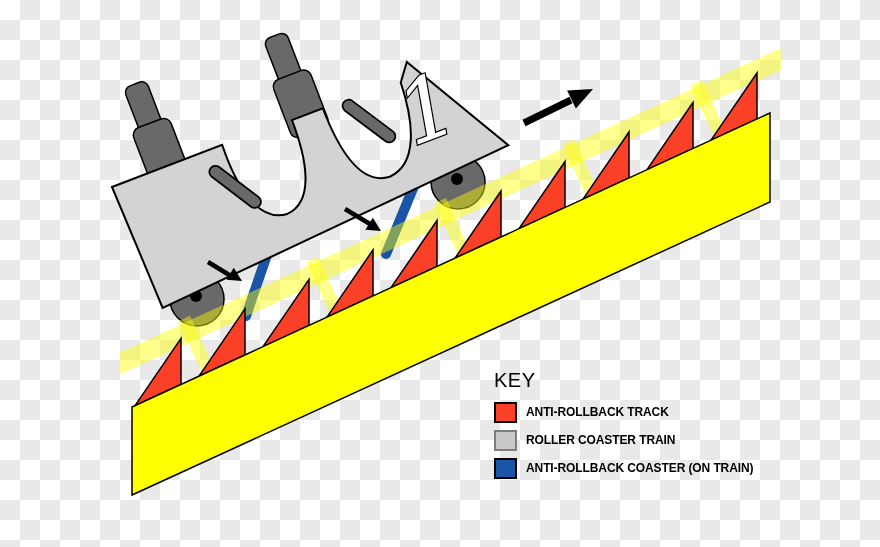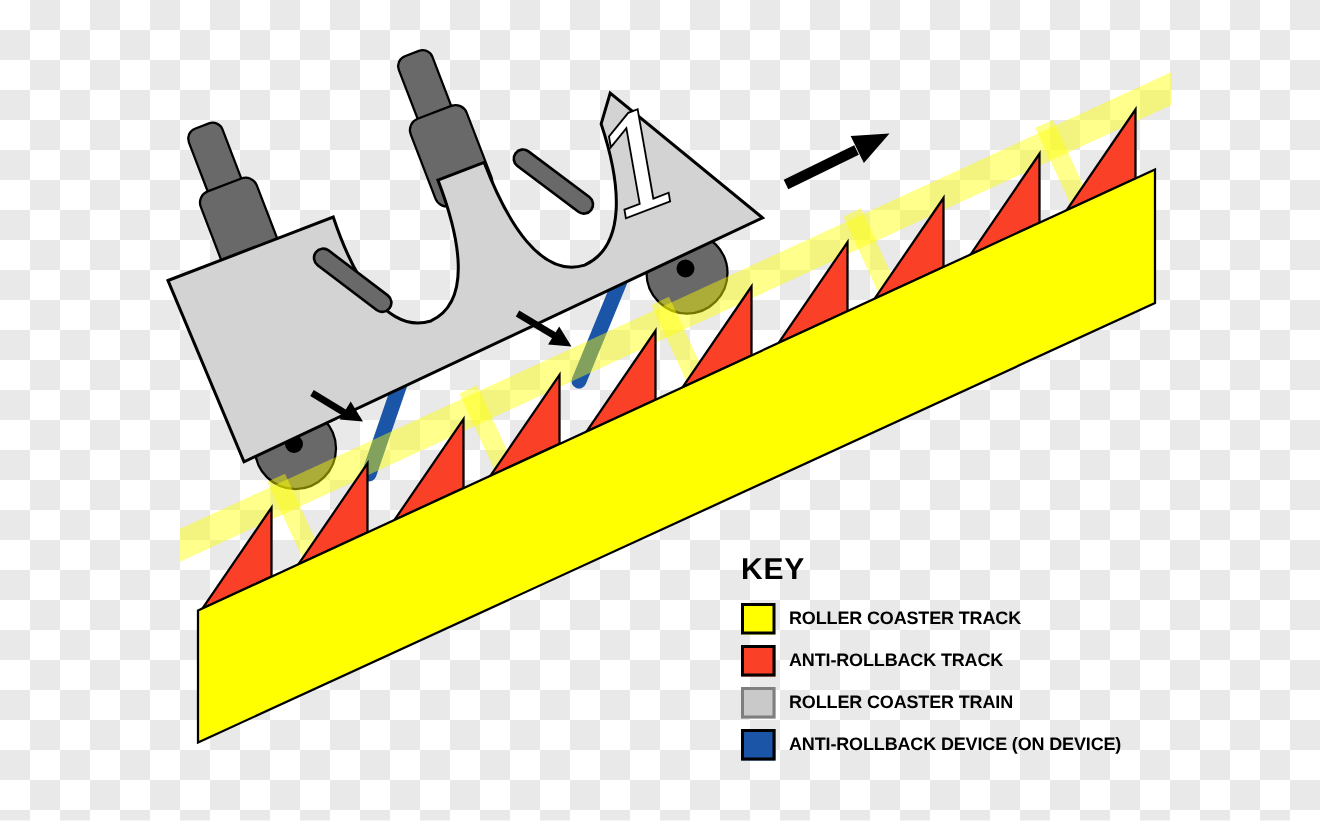--- a/index.html
+++ b/index.html
@@ -10,21 +10,21 @@
     background-color:#ffffff;
     background-image:
       linear-gradient(45deg,#e9e9e9 25%,transparent 25%,transparent 75%,#e9e9e9 75%),
       linear-gradient(45deg,#e9e9e9 25%,transparent 25%,transparent 75%,#e9e9e9 75%);
     background-size:40px 40px;
     background-position:0 0,20px 20px;
   }
   #diagram{position:absolute;left:0;top:0;}
   #key-panel{position:absolute;left:494px;top:370px;}
   .key-title{
-    font-size:20px;font-weight:bold;color:#000;letter-spacing:.5px;
+    font-size:20px;font-weight:normal;color:#000;letter-spacing:.5px;
     margin:0 0 11px 0;line-height:20px;
   }
   .key-row{display:flex;align-items:center;height:22px;margin-bottom:6px;}
   .key-swatch{
     width:19px;height:17px;border:2px solid #000;flex:0 0 auto;
   }
   .key-label{
     margin-left:9px;font-size:12px;font-weight:bold;color:#000;
     letter-spacing:-0.1px;white-space:nowrap;
   }
@@ -110,31 +110,27 @@
     <g>
       <line x1="345" y1="209" x2="370" y2="224" stroke-width="4.5" stroke="#000000"></line>
       <polygon points="381,231 365.4,229.7 372.8,217.7" fill="#000000"></polygon>
     </g>
   </svg>
 
   <div id="key-panel">
     <div class="key-title">KEY</div>
     <div id="key-items">
         <div class="key-row">
-          <div class="key-swatch" style="background: rgb(255, 255, 0); border-color: rgb(0, 0, 0);"></div>
-          <span class="key-label">ROLLER COASTER TRACK</span>
-        </div>
-        <div class="key-row">
           <div class="key-swatch" style="background: rgb(251, 64, 40); border-color: rgb(0, 0, 0);"></div>
           <span class="key-label">ANTI-ROLLBACK TRACK</span>
         </div>
         <div class="key-row">
           <div class="key-swatch" style="background: rgb(201, 201, 201); border-color: rgb(126, 126, 126);"></div>
           <span class="key-label">ROLLER COASTER TRAIN</span>
         </div>
         <div class="key-row">
           <div class="key-swatch" style="background: rgb(26, 85, 168); border-color: rgb(0, 0, 0);"></div>
-          <span class="key-label">ANTI-ROLLBACK DEVICE (ON DEVICE)</span>
+          <span class="key-label">ANTI-ROLLBACK COASTER (ON TRAIN)</span>
         </div>
       </div>
   </div>
 
 </div>
 
 </body></html>

